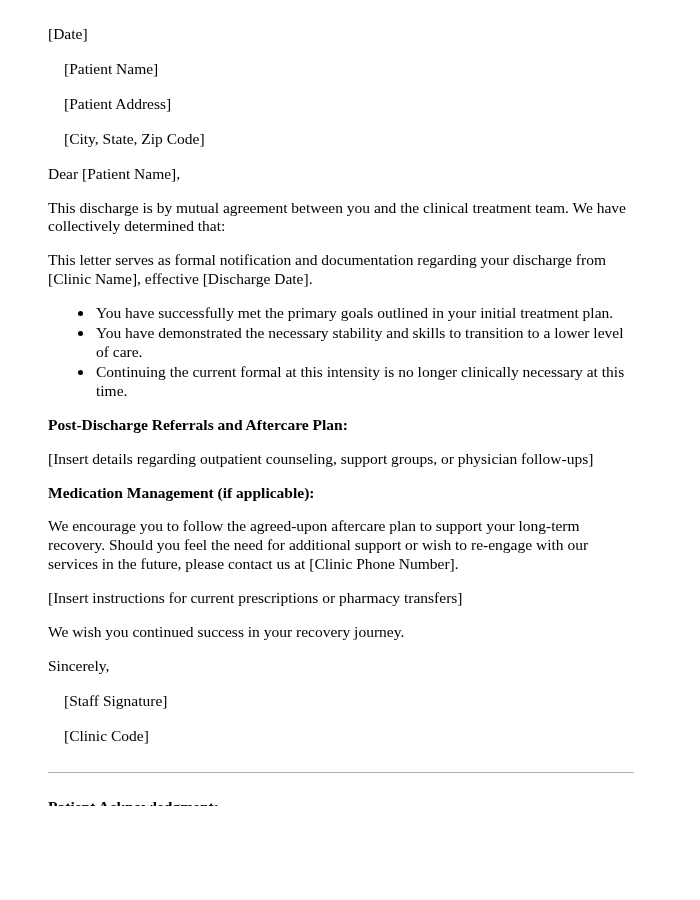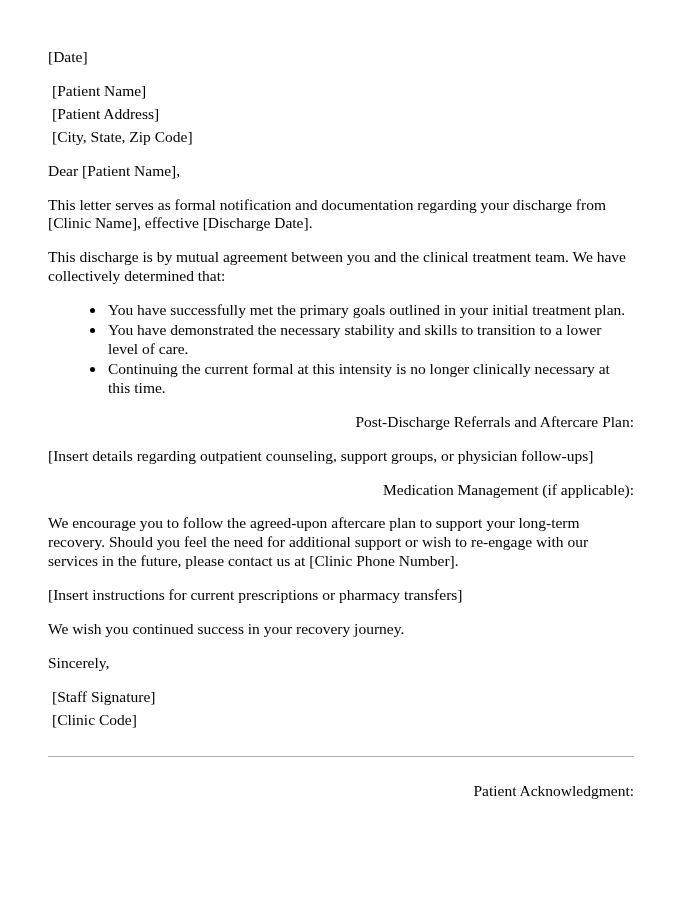--- a/index.html
+++ b/index.html
@@ -15,44 +15,43 @@
     color: #000000;
   }
   .clip-viewport {
     width: 700px;
     height: 806px;
     overflow: hidden;
   }
   .page {
     box-sizing: border-box;
     width: 700px;
-    padding: 48px 66px 0 48px;
+    padding: 25px 66px 0 48px;
     font-size: 15.5px;
     line-height: 1.22;
   }
   .page p {
     margin: 0 0 15px 0;
   }
   .tight-block div {
-    margin: 4px;
+    margin: 16px;
   }
   .tight-block {
     margin: 0 0 15px 0;
   }
   .heading {
-    font-weight: normal;
+    font-weight: bold;
     margin: 0 0 15px 0;
-    text-align: right;
   }
   ul.bullets {
     margin: 0 0 15px 0;
     padding: 0 0 0 42px;
   }
   ul.bullets li {
-    margin: 0 0 1px 16px;
+    margin: 0 0 1px 4px;
     padding-left: 2px;
   }
   hr.divider {
     border: none;
     border-top: 1px solid #b0b0b0;
     margin: 26px 0 25px 0;
   }
 </style>
 </head>
 <body>
@@ -63,23 +62,23 @@
     <p>[Date]</p>
 
     <div class="tight-block">
       <div>[Patient Name]</div>
       <div>[Patient Address]</div>
       <div>[City, State, Zip Code]</div>
     </div>
 
     <p>Dear [Patient Name],</p>
 
+    <p>This discharge is by mutual agreement between you and the clinical treatment team. We have collectively determined that:</p>
+
     <p>This letter serves as formal notification and documentation regarding your discharge from [Clinic Name], effective [Discharge Date].</p>
-
-    <p>This discharge is by mutual agreement between you and the clinical treatment team. We have collectively determined that:</p>
 
     <ul class="bullets">
       <li>You have successfully met the primary goals outlined in your initial treatment plan.</li>
       <li>You have demonstrated the necessary stability and skills to transition to a lower level of care.</li>
       <li>Continuing the current formal at this intensity is no longer clinically necessary at this time.</li>
     </ul>
 
     <p class="heading">Post-Discharge Referrals and Aftercare Plan:</p>
 
     <p>[Insert details regarding outpatient counseling, support groups, or physician follow-ups]</p>

